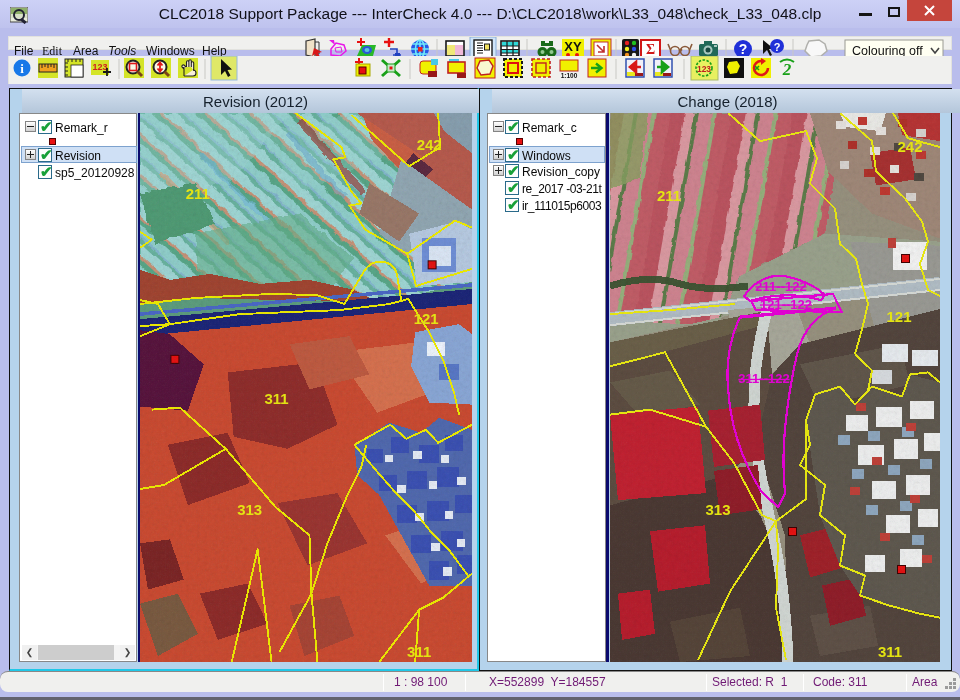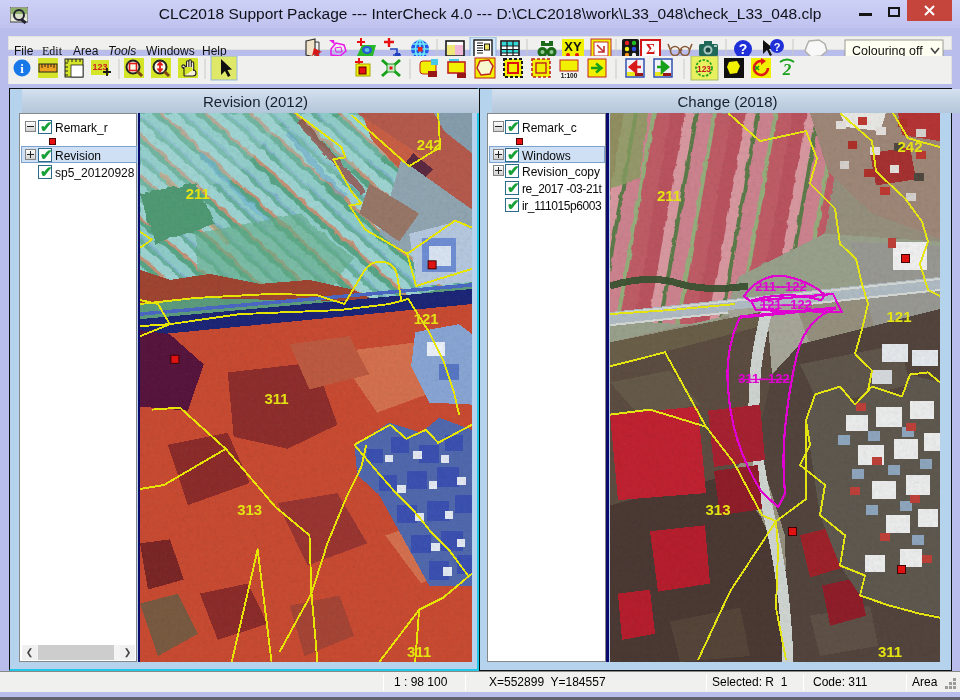--- a/index.html
+++ b/index.html
@@ -13,21 +13,21 @@
   #btn-close { left:907px; top:0; width:45px; height:21px; background:#c5453c; }
   #btn-max { left:888px; top:7px; width:12px; height:10px; border:2px solid #151515; }
   #btn-min { left:859px; top:13px; width:13px; height:3px; background:#151515; }
 
   
   #menurow { left:8px; top:36px; width:944px; height:14px; background:#f0f0ee; border:1px solid #e2e2de; }
   .menu { position:absolute; top:7px; font-size:12px; color:#101010; }
   #toolrow2 { left:8px; top:56px; width:944px; height:28px; background:#f0f0ee; border-left:1px solid #e2e2de; border-right:1px solid #e2e2de;}
 
   
-  #statusbar { left:0px; top:671px; width:960px; height:21px; background:#f0f0ee; border-top:1px solid #888; font-size:12px; color:#000000; }
+  #statusbar { left:0px; top:671px; width:960px; height:21px; background:#f0f0ee; border-top:1px solid #888; font-size:12px; color:#701a75;border-radius:8px; }
   .sbdiv { position:absolute; top:2px; width:1px; height:17px; background:#d0d0d0; border-right:1px solid #fff; }
   .sbtext { position:absolute; top:3px; }
 
   
   .panel { position:absolute; top:88px; height:583px; background:#b5d3ec; border:1px solid #111; }
   .phead { position:absolute; left:0; top:0; width:100%; height:24px;
            background:linear-gradient(#d3e0ef,#b4c6da); text-align:center;
            font-size:15px; color:#15202c; padding-top:4px;margin-left:12px; }
   .tree { position:absolute; left:10px; top:24px; background:#fff; border:1px solid #888; }
   .mapwrap { position:absolute; top:24px; background:#203; overflow:hidden; }

